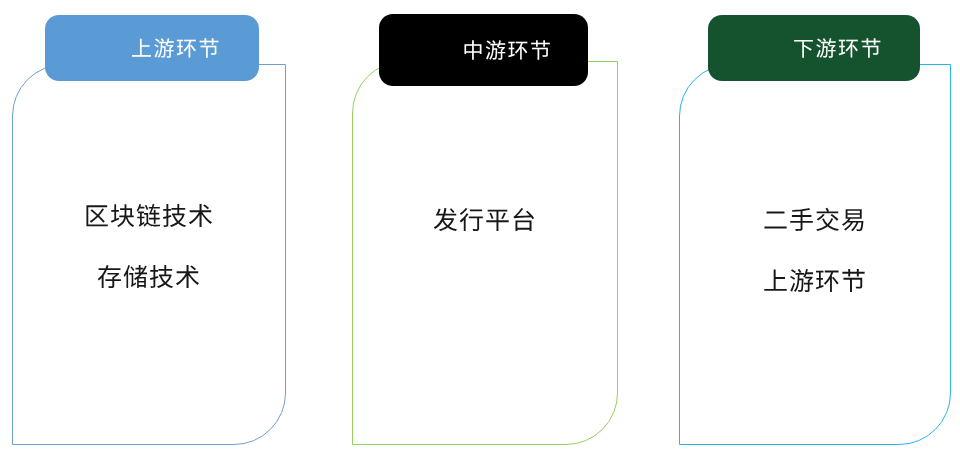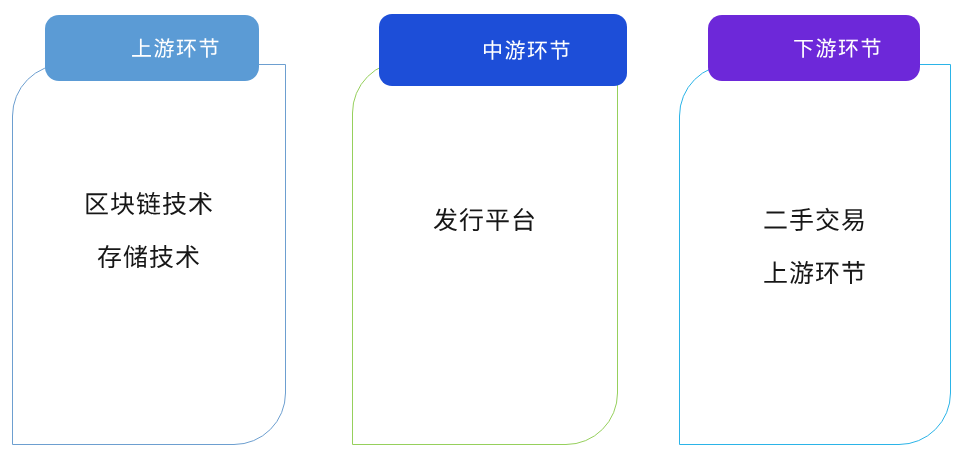--- a/index.html
+++ b/index.html
@@ -76,40 +76,40 @@
 
   .body-line {
     color: #171717;
     font-size: 25px;
     line-height: 1;
     letter-spacing: 1px;
     white-space: nowrap;
   }
 
   .body-line + .body-line {
-    margin-top: 28px;
+    margin-top: 36px;
   }
 
   
   
   #card-0 { left: 12px;  width: 274px; }
   #card-0 .card-outline { top: 64px; width: 274px; height: 381px; border-color: #6D9FD0; }
   #card-0 .card-badge   { left: 33px; top: 15px; width: 214px; height: 66px; background: #5B9BD5; }
-  #card-0 .card-body    { top: 192px; width: 274px; }
+  #card-0 .card-body    { top: 204px; width: 274px; }
 
   
   #card-1 { left: 352px; width: 266px; }
   #card-1 .card-outline { top: 61px; width: 266px; height: 384px; border-color: #96D05C; }
-  #card-1 .card-badge   { left: 27px; top: 14px; width: 248px; height: 72px; background: #1d4ed8; border-radius: 13px; }
+  #card-1 .card-badge   { left: 27px; top: 14px; width: 209px; height: 72px; background: #000000; }
   #card-1 .card-body    { top: 208px; width: 266px; justify-content: space-between; }
 
   
   #card-2 { left: 679px; width: 272px; }
   #card-2 .card-outline { top: 64px; width: 272px; height: 381px; border-color: #2BB4E8; }
-  #card-2 .card-badge   { left: 29px; top: 15px; width: 212px; height: 66px; background: #6d28d9; }
+  #card-2 .card-badge   { left: 29px; top: 15px; width: 212px; height: 66px; background: #14532d; }
   #card-2 .card-body    { top: 208px; width: 272px; }
 </style>
 </head>
 <body>
 
 <div id="diagram">
 
   <div class="chain-card" id="card-0">
     <div class="card-outline"></div>
 

